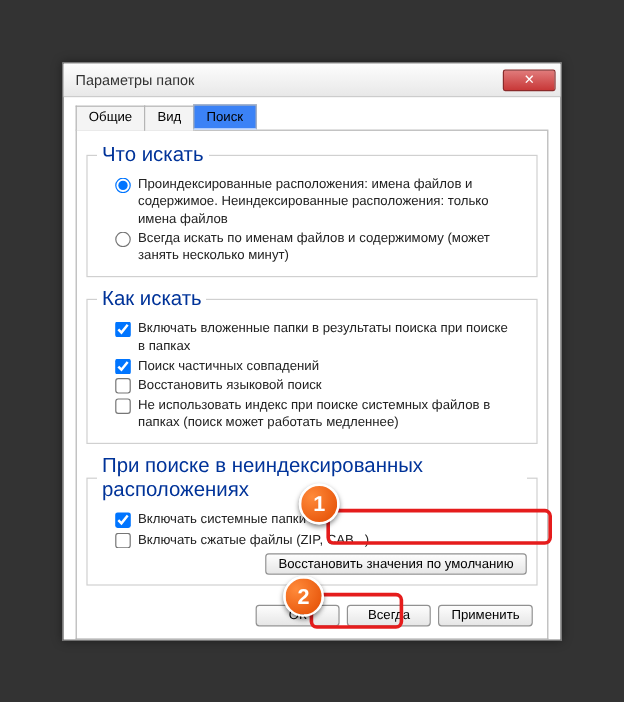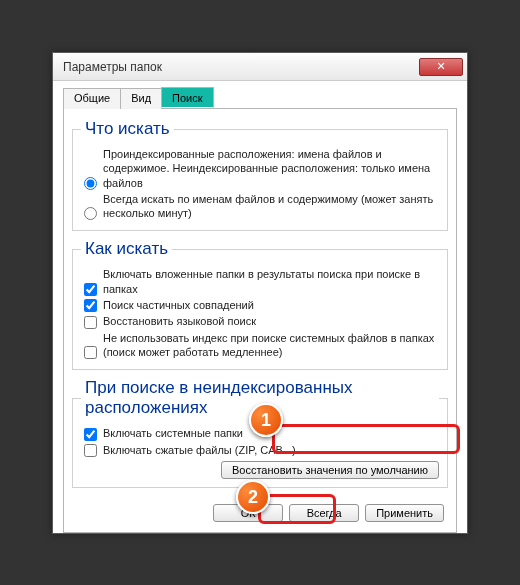--- a/index.html
+++ b/index.html
@@ -4,25 +4,25 @@
 <style>
 * { box-sizing: border-box; font-family: "Segoe UI", Tahoma, sans-serif; }
 body { margin: 0; background: #333; width: 520px; height: 585px; position: relative; }
 .window { position: absolute; left: 52px; top: 52px; width: 416px; height: 482px; background: #fff; border: 1px solid #5a5a5a; box-shadow: 0 0 8px rgba(0,0,0,0.4); }
 .titlebar { height: 28px; background: linear-gradient(#fdfdfd, #e8e8e8); border-bottom: 1px solid #ccc; display: flex; align-items: center; padding: 0 4px 0 10px; font-size: 12px; color: #333; gap: 19px; }
 .titlebar-text { flex: 1; }
 .close-btn { width: 44px; height: 18px; background: linear-gradient(#e07a7a, #c83838); border: 1px solid #8a2a2a; border-radius: 2px; display: flex; align-items: center; justify-content: center; color: #fff; font-size: 11px; cursor: pointer; }
 .content { padding: 6px 10px 10px 10px; }
 .tabs { display: flex; border-bottom: 1px solid #b5b5b5; font-size: 11px; height: 22px; }
 .tab { padding: 3px 10px 0 10px; border: 1px solid #b5b5b5; border-bottom: none; background: #f4f4f4; margin-right: -1px; position: relative; top: 1px; cursor: pointer; text-align: center; }
-.tab.active { background: #14b8a6; border-bottom: 1px solid #fff; top: 0; padding-top: 4px; }
+.tab.active { background: #3b82f6; border-bottom: 1px solid #fff; top: 0; padding-top: 4px; }
 .panel { border: 1px solid #b5b5b5; border-top: none; padding: 10px 8px 8px 8px; font-size: 11px; color: #222; }
 fieldset { border: 1px solid #d0d0d0; margin: 0 0 8px 0; padding: 6px 8px 8px 8px; font-size: 11px; }
 legend { padding: 0 4px; color: #003399; font-size: 17px; }
-.opt { display: flex; align-items: flex-end; margin: 2px 0; line-height: 1.3; }
+.opt { display: flex; align-items: flex-start; margin: 2px 12px; line-height: 1.3; }
 .opt input { margin: 1px 6px 0 3px; flex-shrink: 0; }
 .opt label { flex: 1; cursor: pointer; }
 .restore-row { text-align: right; margin-top: 4px; }
 .btn { font-size: 11px; padding: 2px 10px; background: linear-gradient(#fdfdfd, #e6e6e6); border: 1px solid #919191; border-radius: 3px; cursor: pointer; min-width: 70px; }
 .footer { display: flex; justify-content: flex-end; gap: 6px; padding: 8px 4px 2px 4px; }
 .hl-red { position: absolute; border: 3px solid #e51c1c; border-radius: 6px; pointer-events: none; }
 .hl1 { left: 272px; top: 424px; width: 188px; height: 30px; }
 .hl2 { left: 258px; top: 494px; width: 78px; height: 30px; }
 .badge { position: absolute; width: 34px; height: 34px; border-radius: 50%; background: radial-gradient(circle at 30% 30%, #ff8a3a, #e24a00); border: 2px solid #fff; box-shadow: 0 2px 4px rgba(0,0,0,0.5); color: #fff; font-weight: bold; font-size: 18px; display: flex; align-items: center; justify-content: center; pointer-events: none; }
 .b1 { left: 249px; top: 403px; }

